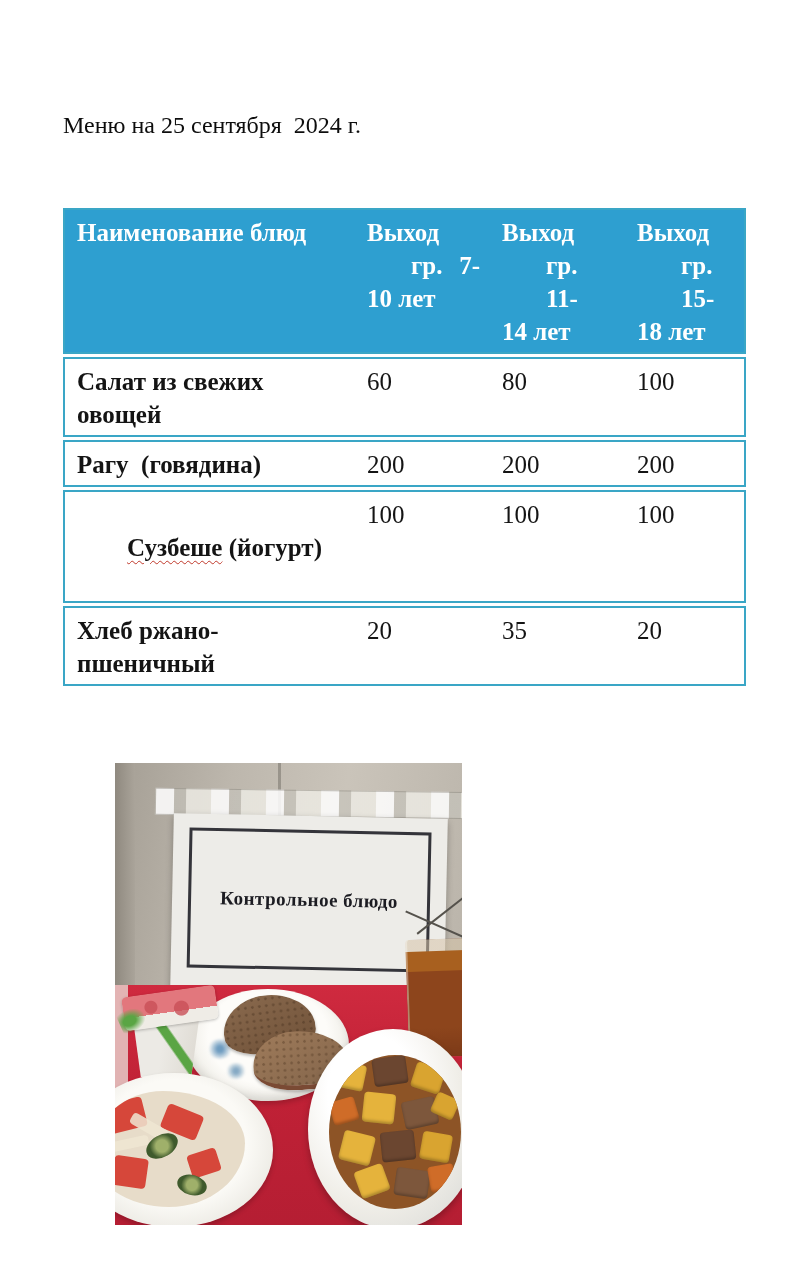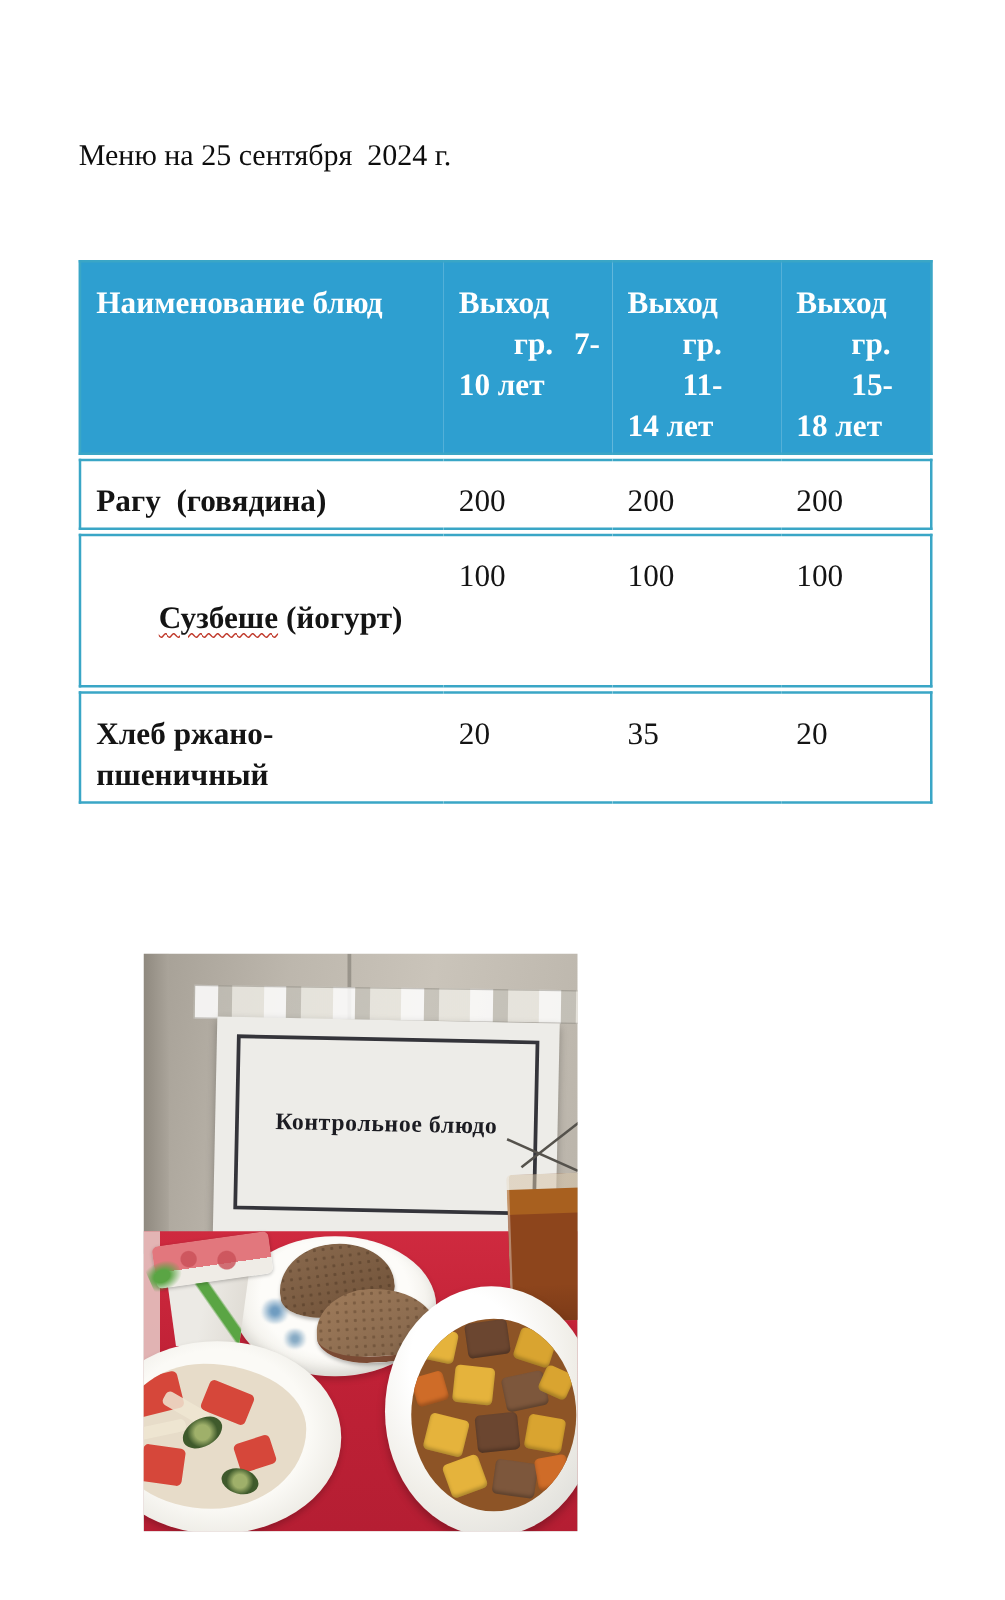--- a/index.html
+++ b/index.html
@@ -17,21 +17,21 @@
   }
 
   
   table.menu {
     position:absolute; left:63px; top:205px; width:683px;
     border-collapse:separate; border-spacing:0 3px; table-layout:fixed;
   }
   table.menu td {
     vertical-align:top; background:#ffffff;
     border-top:2px solid #3aa6c6; border-bottom:2px solid #3aa6c6;
-    padding:16px 10px 4px 12px;
+    padding:6px 10px 4px 12px;
     font-size:25px; line-height:33px; color:#141414;
   }
   table.menu td:first-child { border-left:2px solid #3aa6c6; padding-right:26px; }
   table.menu td:last-child  { border-right:2px solid #3aa6c6; }
   table.menu tr.head td {
     background:#2e9fd0; color:#ffffff; font-weight:bold; height:96px;
   }
   .hline  { display:block; }
   .hline2 { display:block; text-align:justify; text-align-last:justify;margin-left:44px; }
   td.dish { font-weight:bold; white-space:pre-wrap; }
@@ -226,20 +226,26 @@
         <span class="hline2">гр. 11-</span>
         <span class="hline">14 лет</span>
       </td>
       <td>
         <span class="hline">Выход</span>
         <span class="hline2">гр. 15-</span>
         <span class="hline">18 лет</span>
       </td>
     </tr>
 
+    <tr class="r-a">
+      <td class="dish">Салат из свежих овощей</td>
+      <td>60</td>
+      <td>80</td>
+      <td>100</td>
+    </tr>
 
     <tr class="r-b">
       <td class="dish">Рагу  (говядина)</td>
       <td>200</td>
       <td>200</td>
       <td>200</td>
     </tr>
 
 
     <tr class="r-d">

